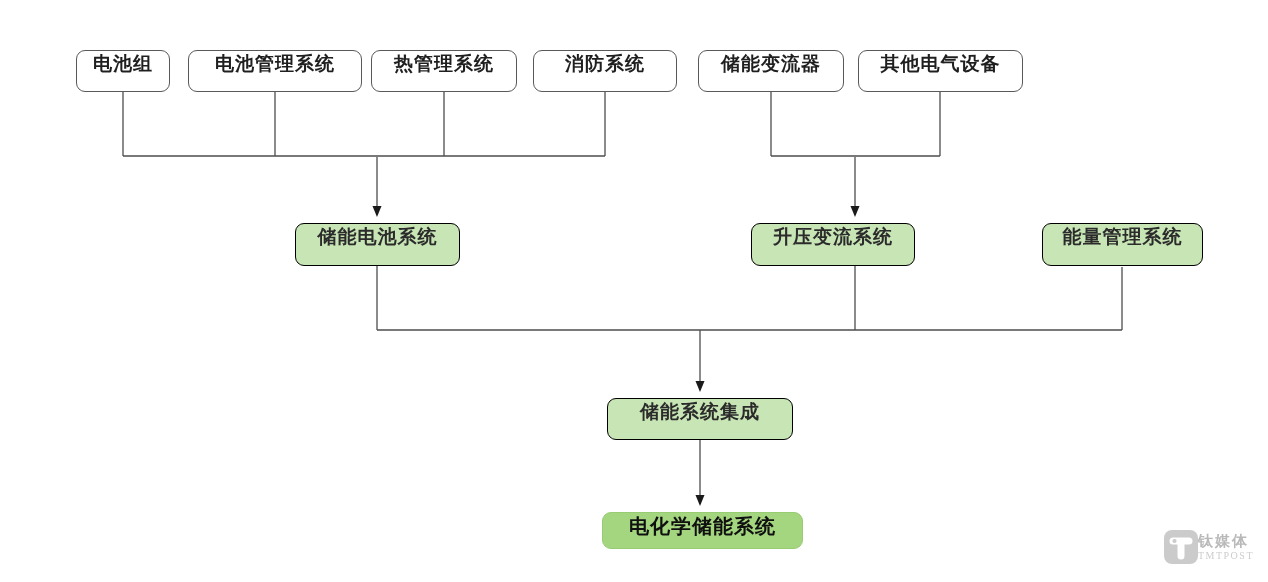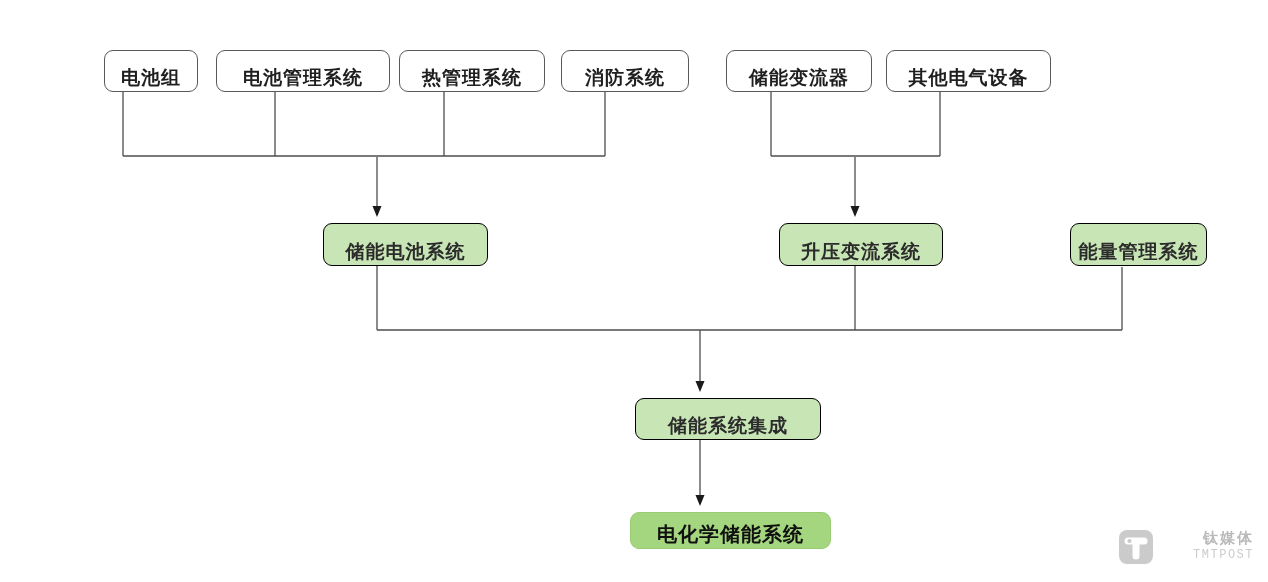--- a/index.html
+++ b/index.html
@@ -18,29 +18,28 @@
   .lines-layer {
     position: absolute;
     left: 0;
     top: 0;
     width: 1268px;
     height: 582px;
   }
   .node {
     position: absolute;
     display: flex;
-    align-items: flex-end;
+    align-items: flex-start;
     justify-content: center;
     box-sizing: border-box;
     font-weight: bold;
     font-size: 19px;
     color: #1f1f1f;
     letter-spacing: 1px;
     white-space: nowrap;
-    margin-left: 28px;
   }
   .node-white {
     background: #ffffff;
     border: 1.6px solid #595959;
     border-radius: 9px;
   }
   .node-green {
     background: #c8e6b5;
     border: 1px solid #000000;
     border-radius: 9px;
@@ -50,62 +49,60 @@
     background: #a4d57f;
     border: 1px solid #98cc73;
     border-radius: 9px;
     color: #101010;
     font-size: 20px;
   }
   
   .n-t1 { left: 76px;  top: 50px; width: 94px;  height: 42px; }
   .n-t2 { left: 188px; top: 50px; width: 174px; height: 42px; }
   .n-t3 { left: 371px; top: 50px; width: 146px; height: 42px; }
-  .n-t4 { left: 533px; top: 50px; width: 128px; height: 42px; }
+  .n-t4 { left: 533px; top: 50px; width: 144px; height: 42px; }
   .n-t5 { left: 698px; top: 50px; width: 146px; height: 42px; }
   .n-t6 { left: 858px; top: 50px; width: 165px; height: 42px; }
   
   .n-m1 { left: 295px;  top: 223px; width: 165px; height: 43px; }
   .n-m2 { left: 751px;  top: 223px; width: 164px; height: 43px; }
-  .n-m3 { left: 1042px; top: 223px; width: 137px; height: 43px; }
+  .n-m3 { left: 1042px; top: 223px; width: 161px; height: 43px; }
   
   .n-i1 { left: 607px; top: 398px; width: 186px; height: 42px; }
   .n-f1 { left: 602px; top: 512px; width: 201px; height: 37px; }
 
   
   .watermark {
     position: absolute;
     right: 14px;
     bottom: 18px;
     display: flex;
     align-items: center;
-    font-family: Liberation Mono, monospace;
-    text-align: right;
+    font-family: Liberation Serif, serif;
   }
   .wm-badge {
     width: 34px;
     height: 34px;
     flex: 0 0 34px;
   }
   .wm-text {
     display: flex;
     flex-direction: column;
     line-height: 1.1;
   }
   .wm-cn {
     font-size: 15px;
     font-weight: bold;
     color: #b9b9b9;
     letter-spacing: 2px;
   }
   .wm-en {
-    font-size: 12px;
+    font-size: 10px;
     color: #cdcdcd;
     letter-spacing: 1.5px;
-    margin-left: 40px;
   }
 </style>
 </head>
 <body>
 
 <div class="canvas">
 
   <svg class="lines-layer" viewBox="0 0 1268 582" xmlns="http://www.w3.org/2000/svg">
     <defs>
       <marker id="arrowhead" markerWidth="9" markerHeight="7" refX="7" refY="3.5" orient="auto" markerUnits="strokeWidth">

